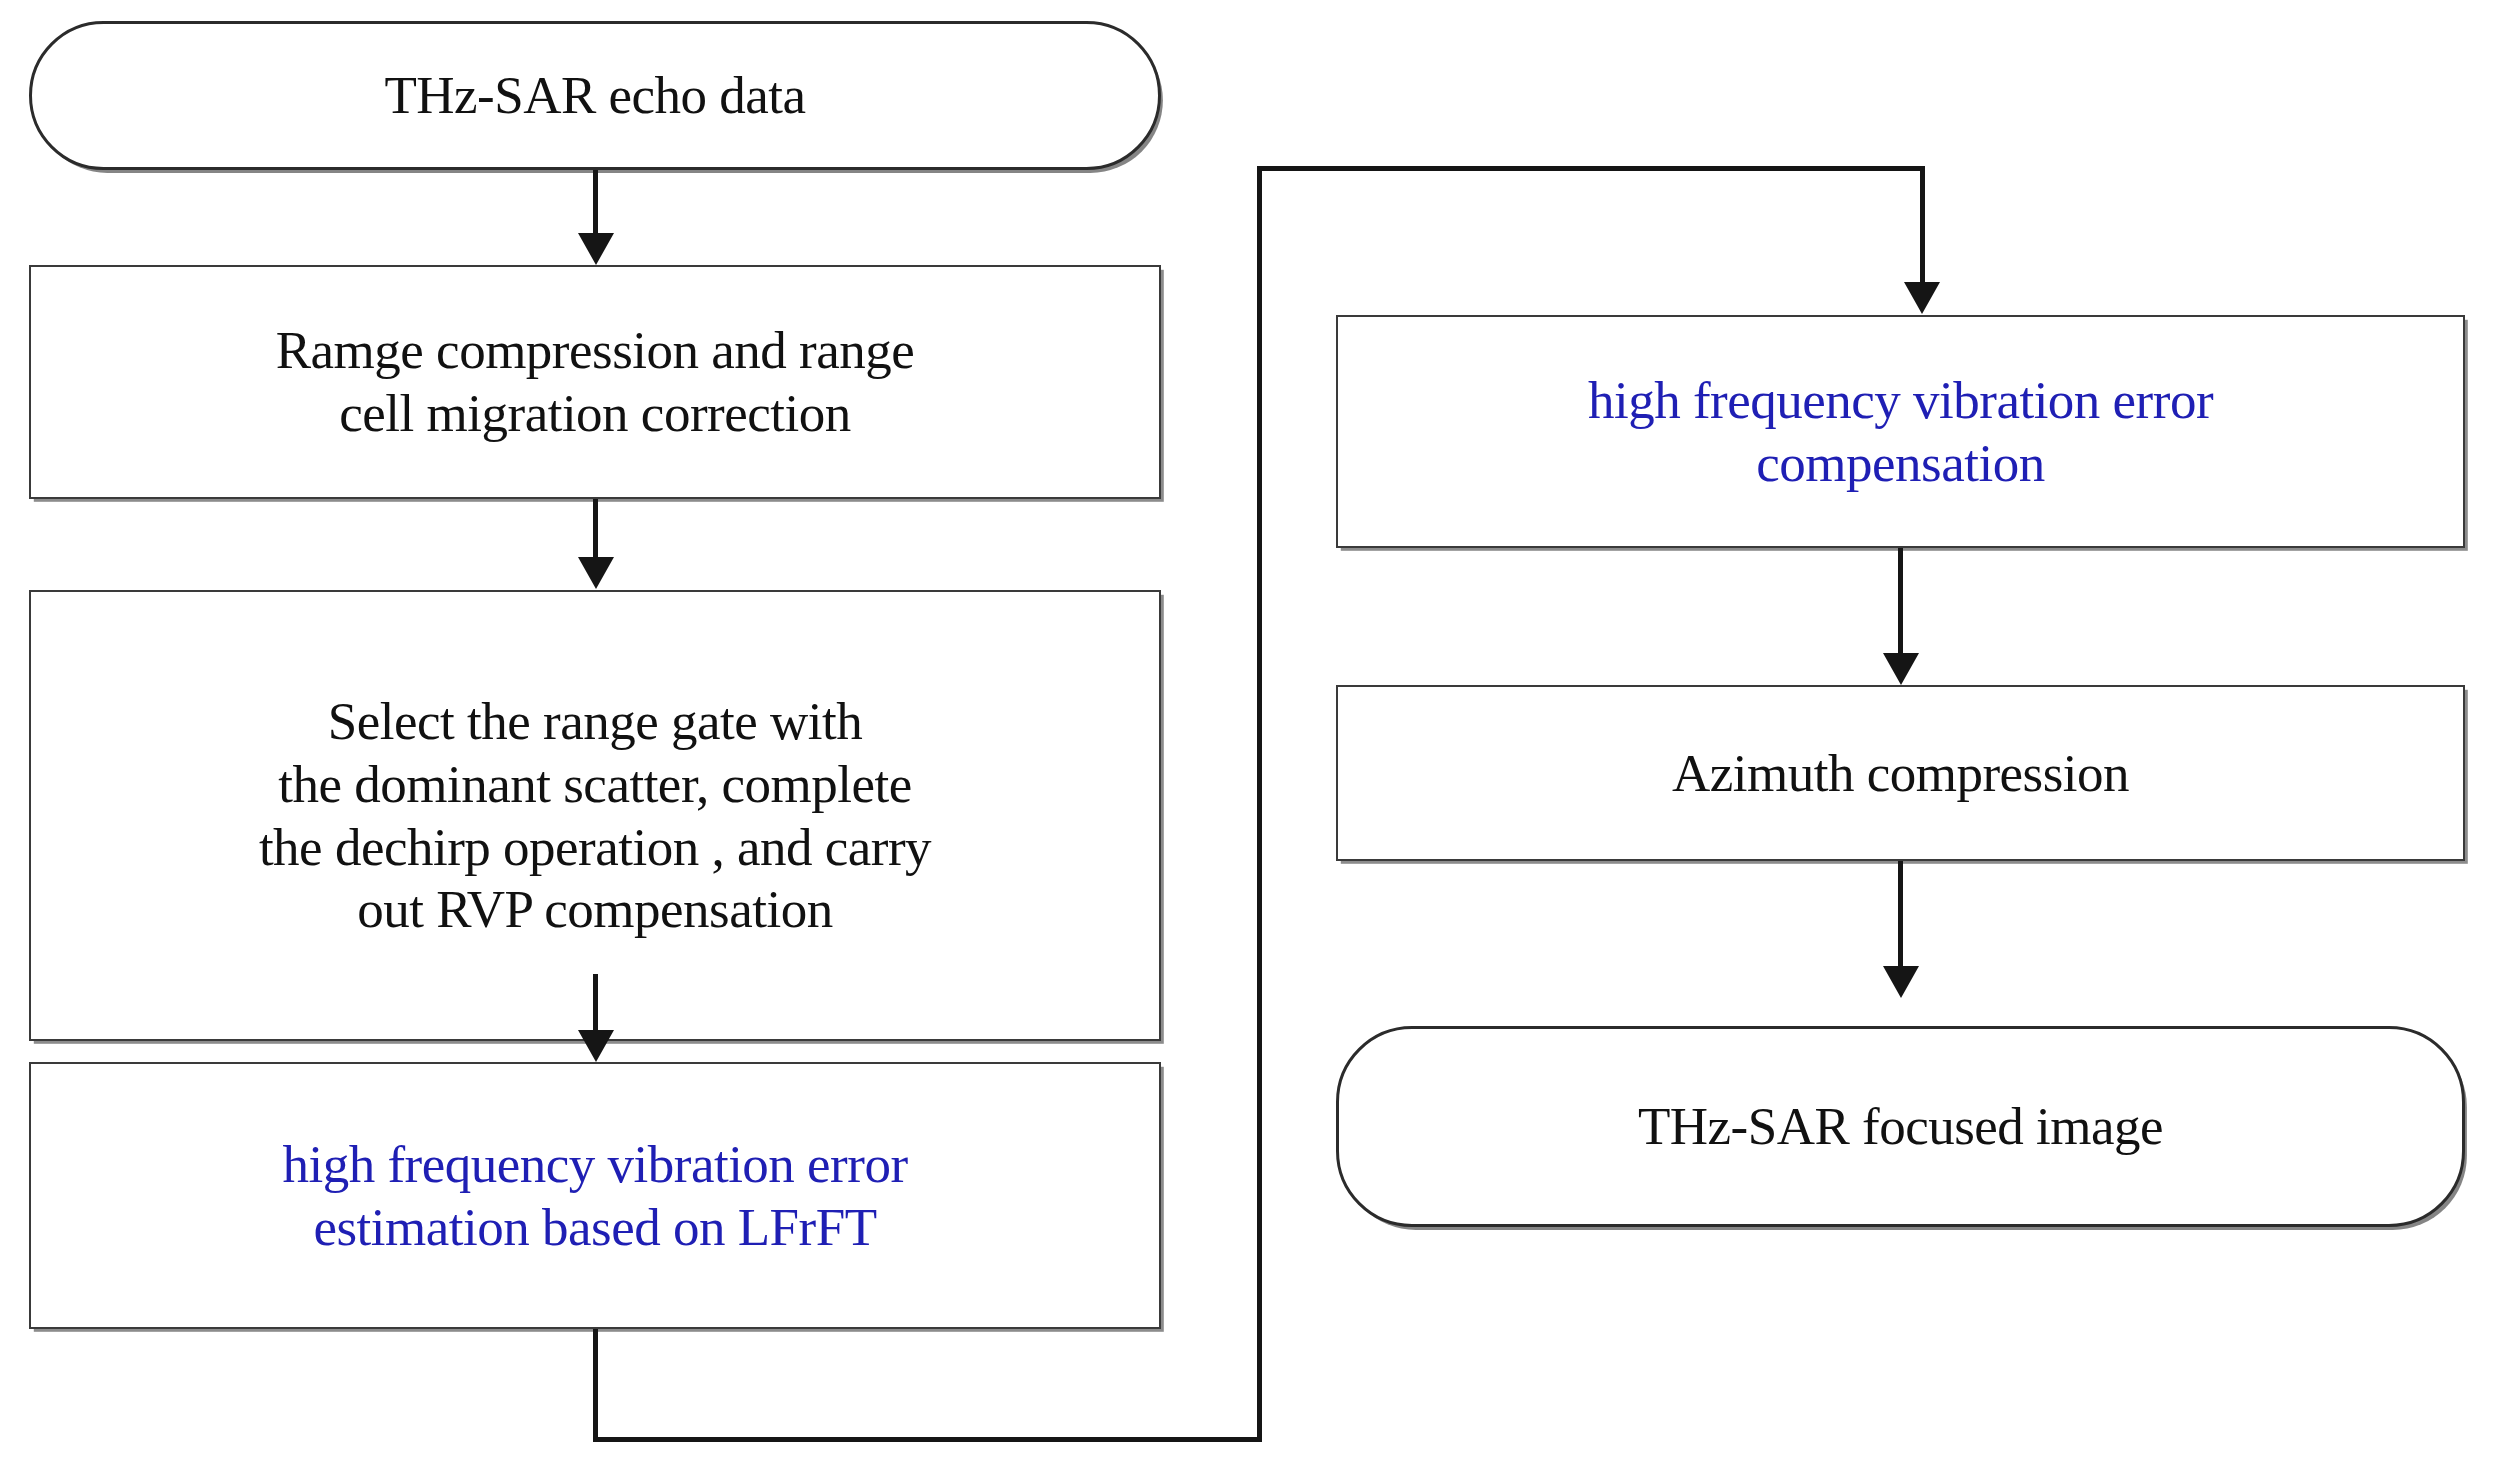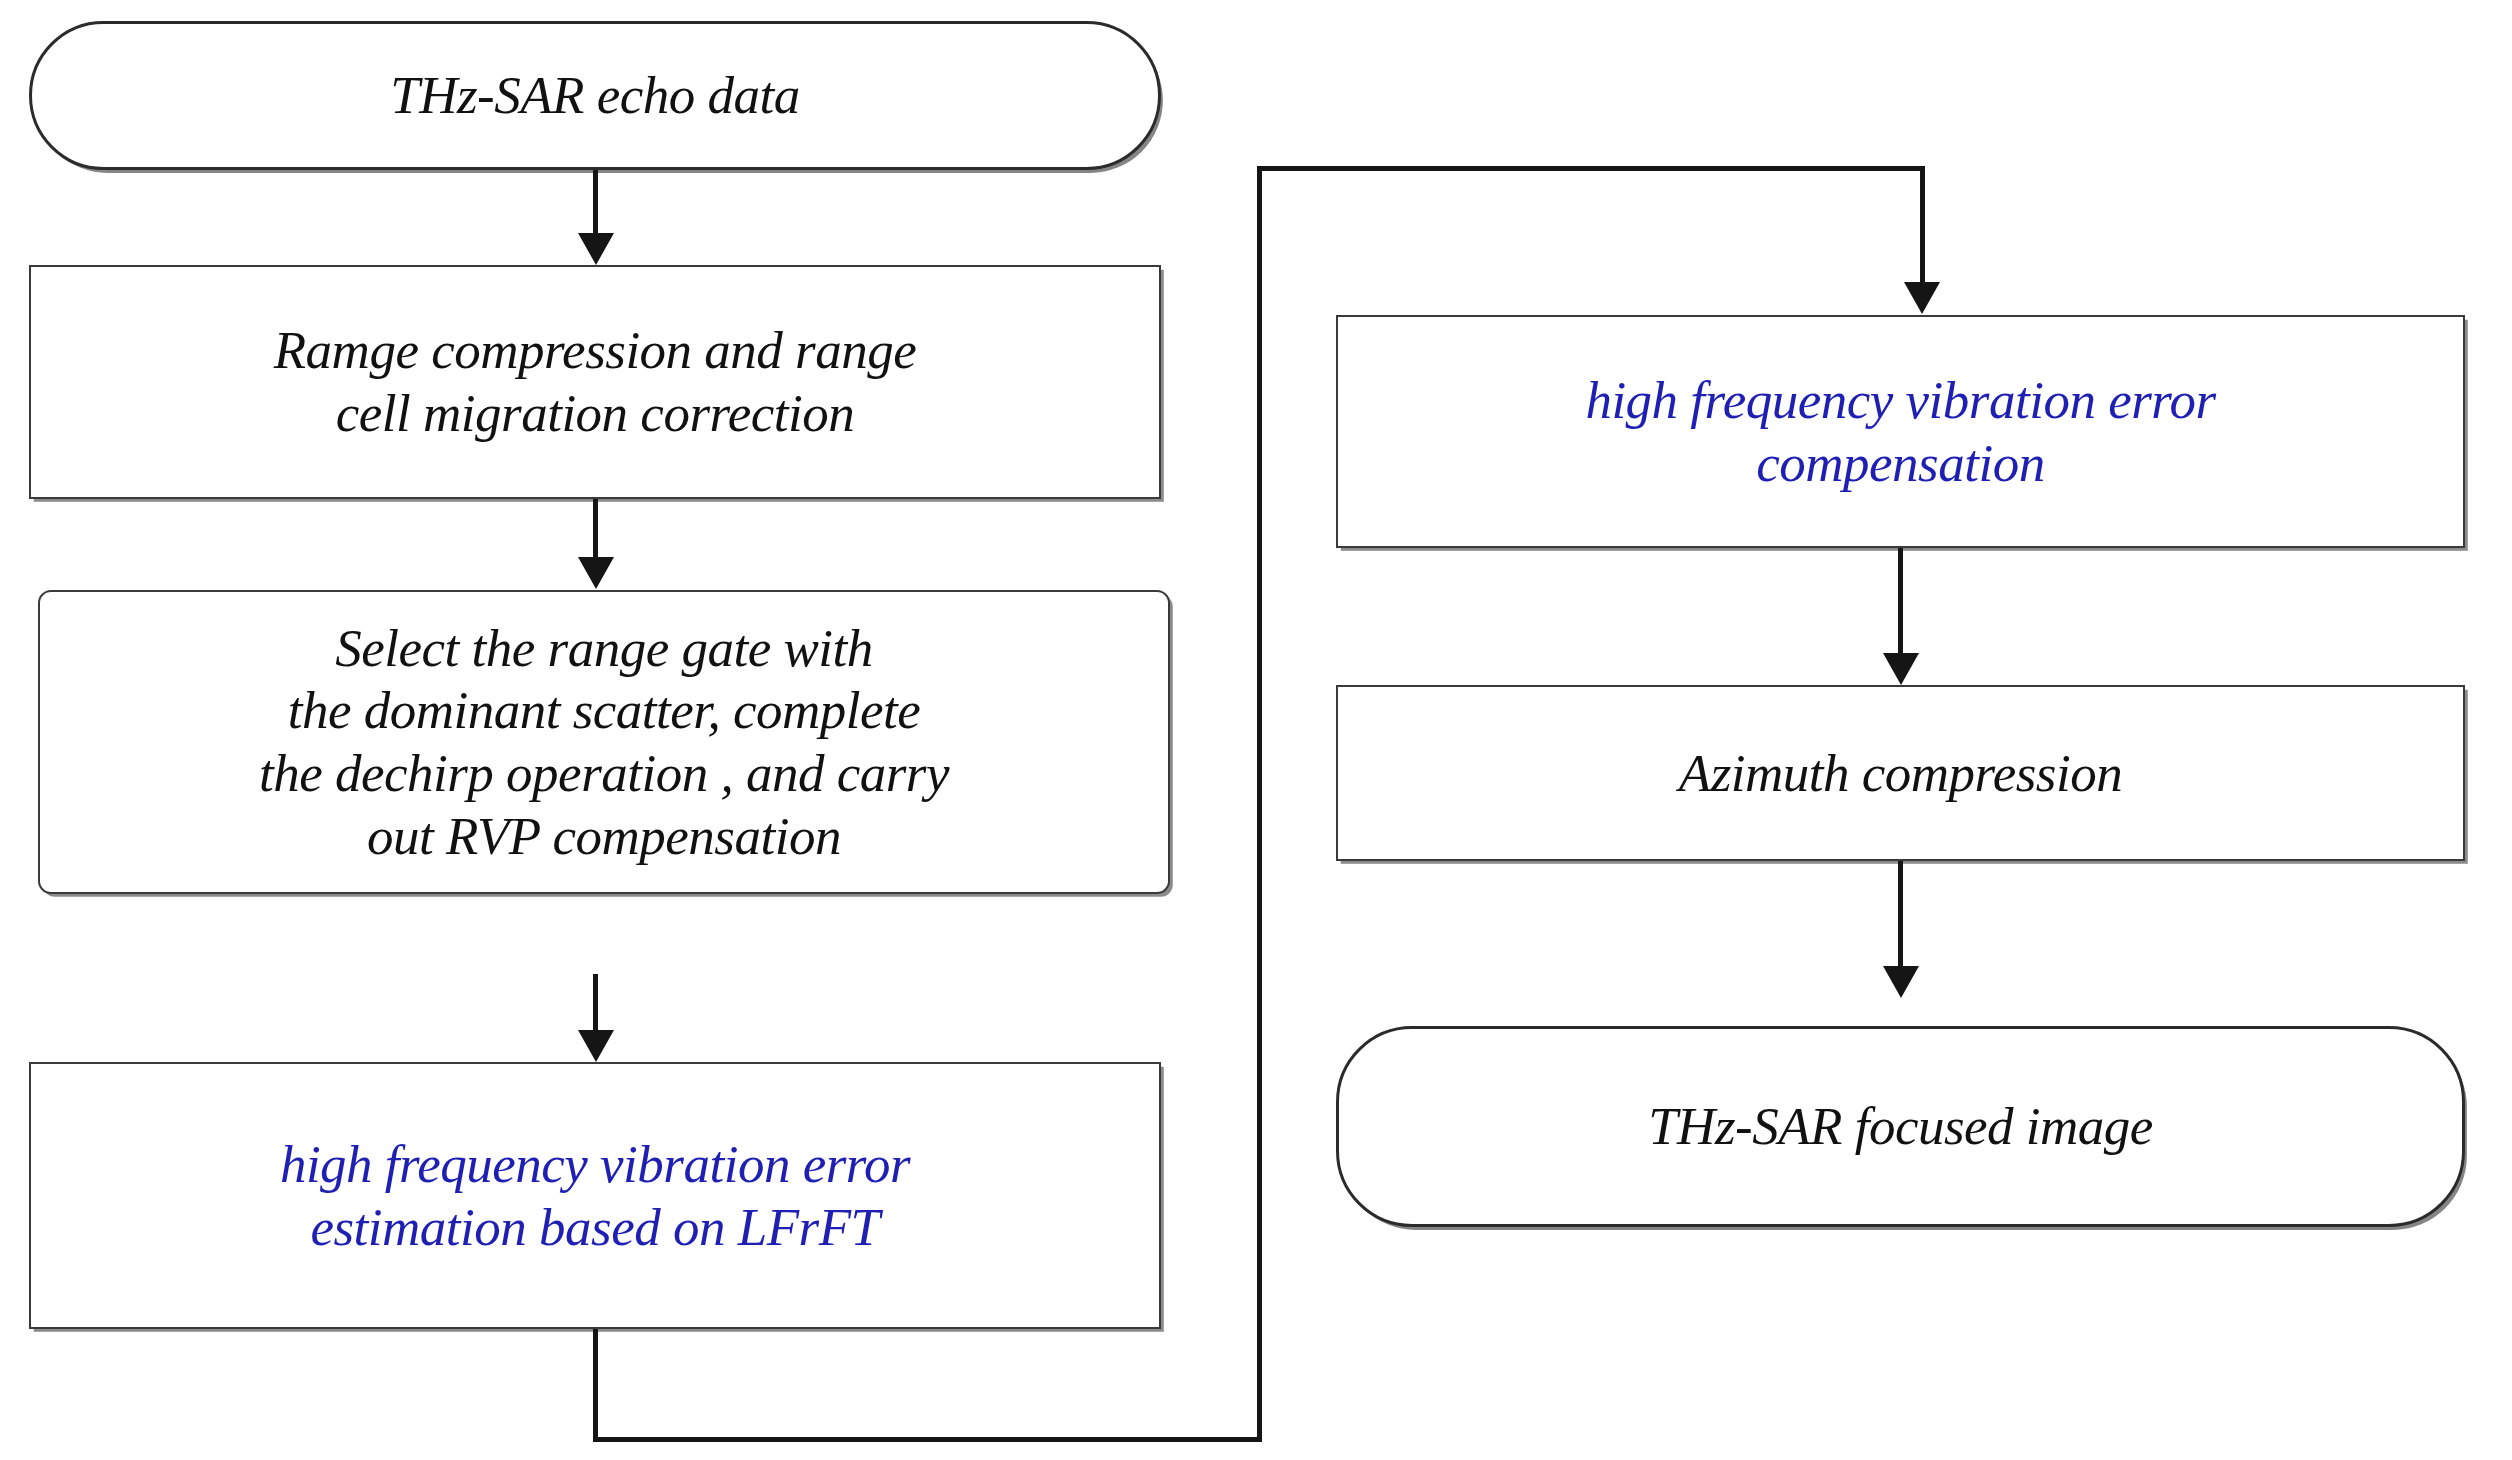--- a/index.html
+++ b/index.html
@@ -37,21 +37,21 @@
     border-radius: 76px;
     box-shadow: 3.8px 4.8px 0 -1.9px rgba(120,120,120,0.9);
   }
   .node .label {
     display: block;
     padding: 0 13.4px;
     white-space: pre-line;
     letter-spacing: -0.5px;
   }
   .blue .label { color: #1f1fb4; text-align: center; }
-  .t-56 { font-size: 53px; font-style: italic; }
+  .t-56 { font-size: 53px; }
 
   
   .seg {
     position: absolute;
     background: #151515;
   }
   .seg-v { width: 4.8px; }
   .seg-h { height: 4.8px; }
   .arrow-down {
     position: absolute;
@@ -75,21 +75,21 @@
   <div class="arrow-down" style="left:578px; top:233px;"></div>
 
   <div class="node rect t-56" style="left:29px; top:265px; width:1132px; height:234px;justify-content:center;">
     <span class="label">Ramge compression and range
 cell migration correction</span>
   </div>
 
   <div class="seg seg-v" style="left:593px; top:499px; height:60px;"></div>
   <div class="arrow-down" style="left:578px; top:557px;"></div>
 
-  <div class="node rect t-56" style="left:38px; top:590px; width:1132px; height:304px;border-radius:13px;">
+  <div class="node rect t-56" style="left:29px; top:590px; width:1132px; height:451px;">
     <span class="label">Select the range gate with
 the dominant scatter, complete
 the dechirp operation , and carry
 out RVP compensation</span>
   </div>
 
   <div class="seg seg-v" style="left:593px; top:974px; height:59px;"></div>
   <div class="arrow-down" style="left:578px; top:1030px;"></div>
 
   <div class="node rect t-56 blue" style="left:29px; top:1062px; width:1132px; height:267px;">

